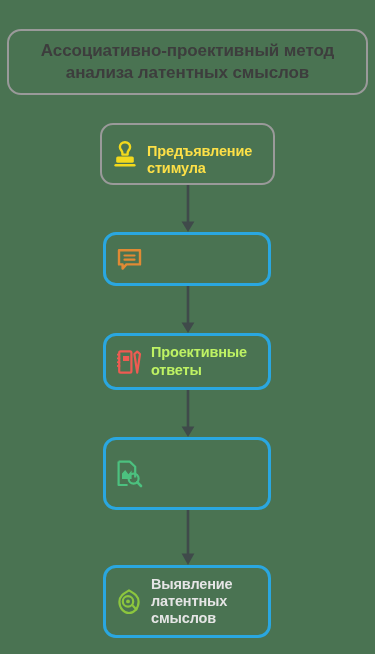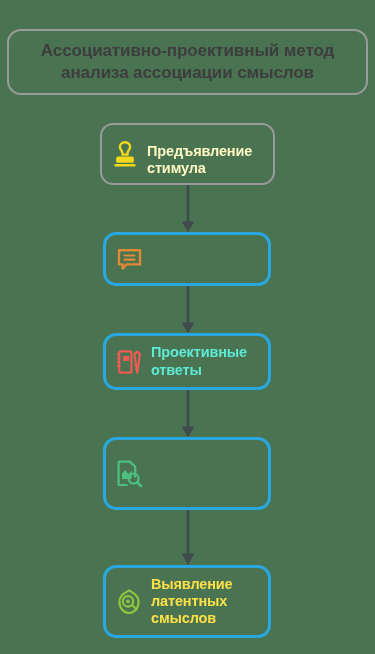--- a/index.html
+++ b/index.html
@@ -72,45 +72,45 @@
     font-weight: bold;
     line-height: 1.18;
     letter-spacing: -0.15px;
   }
 
   
   #node-1 {
     left: 100px; top: 123px; width: 175px; height: 62px;
     border: 2px solid #9a9a9a;
   }
-  #node-1 .node-label { color: #fef9c3; margin-top: 12px; }
+  #node-1 .node-label { color: #fde047; margin-top: 12px; }
 
   #node-2 {
     left: 103px; top: 232px; width: 168px; height: 54px;
     border: 3px solid #2aa7e0;
   }
   #node-2 .node-label { color: #e08a34; }
 
   #node-3 {
     left: 103px; top: 333px; width: 168px; height: 57px;
     border: 3px solid #2aa7e0;
   }
-  #node-3 .node-label { color: #5eead4; }
+  #node-3 .node-label { color: #bef264; }
 
   #node-4 {
     left: 103px; top: 437px; width: 168px; height: 73px;
     border: 3px solid #2aa7e0;
   }
   #node-4 .node-label { color: #4cc17f; }
 
   #node-5 {
     left: 103px; top: 565px; width: 168px; height: 73px;
     border: 3px solid #2aa7e0;
   }
-  #node-5 .node-label { color: #fde047; }
+  #node-5 .node-label { color: #e5e5e5; }
 
   
   .connector {
     position: absolute;
     left: 179px;
     width: 18px;
   }
   .connector svg { display: block; }
   #conn-1 { top: 185px; height: 49px; }
   #conn-2 { top: 286px; height: 49px; }
@@ -118,21 +118,21 @@
   #conn-4 { top: 510px; height: 57px; }
 </style>
 </head>
 <body>
 
 <div class="canvas">
 
   <div class="title-box">
     <div class="title-text">
       <span>Ассоциативно-проективный метод</span><br>
-      <span>анализа ассоциации смыслов</span>
+      <span>анализа латентных смыслов</span>
     </div>
   </div>
 
   <div class="node" id="node-1">
     <span class="node-icon">
       <svg width="26" height="28" viewBox="0 0 26 28" aria-hidden="true">
         <path d="M13 2.2c-3.0 0-5.1 2.1-5.1 4.7 0 1.9 1.0 2.9 1.7 3.9.6.8.8 1.5.8 2.5v1.3h5.2v-1.3c0-1 .2-1.7.8-2.5.7-1 1.7-2 1.7-3.9 0-2.6-2.1-4.7-5.1-4.7z" fill="none" stroke="#f2d91c" stroke-width="2.4" stroke-linejoin="round"></path>
         <rect x="4.2" y="16.4" width="17.6" height="6.4" rx="1.6" fill="#f2d91c"></rect>
         <rect x="2.4" y="24.0" width="21.2" height="2.6" rx="1.3" fill="#f2d91c"></rect>
       </svg>

